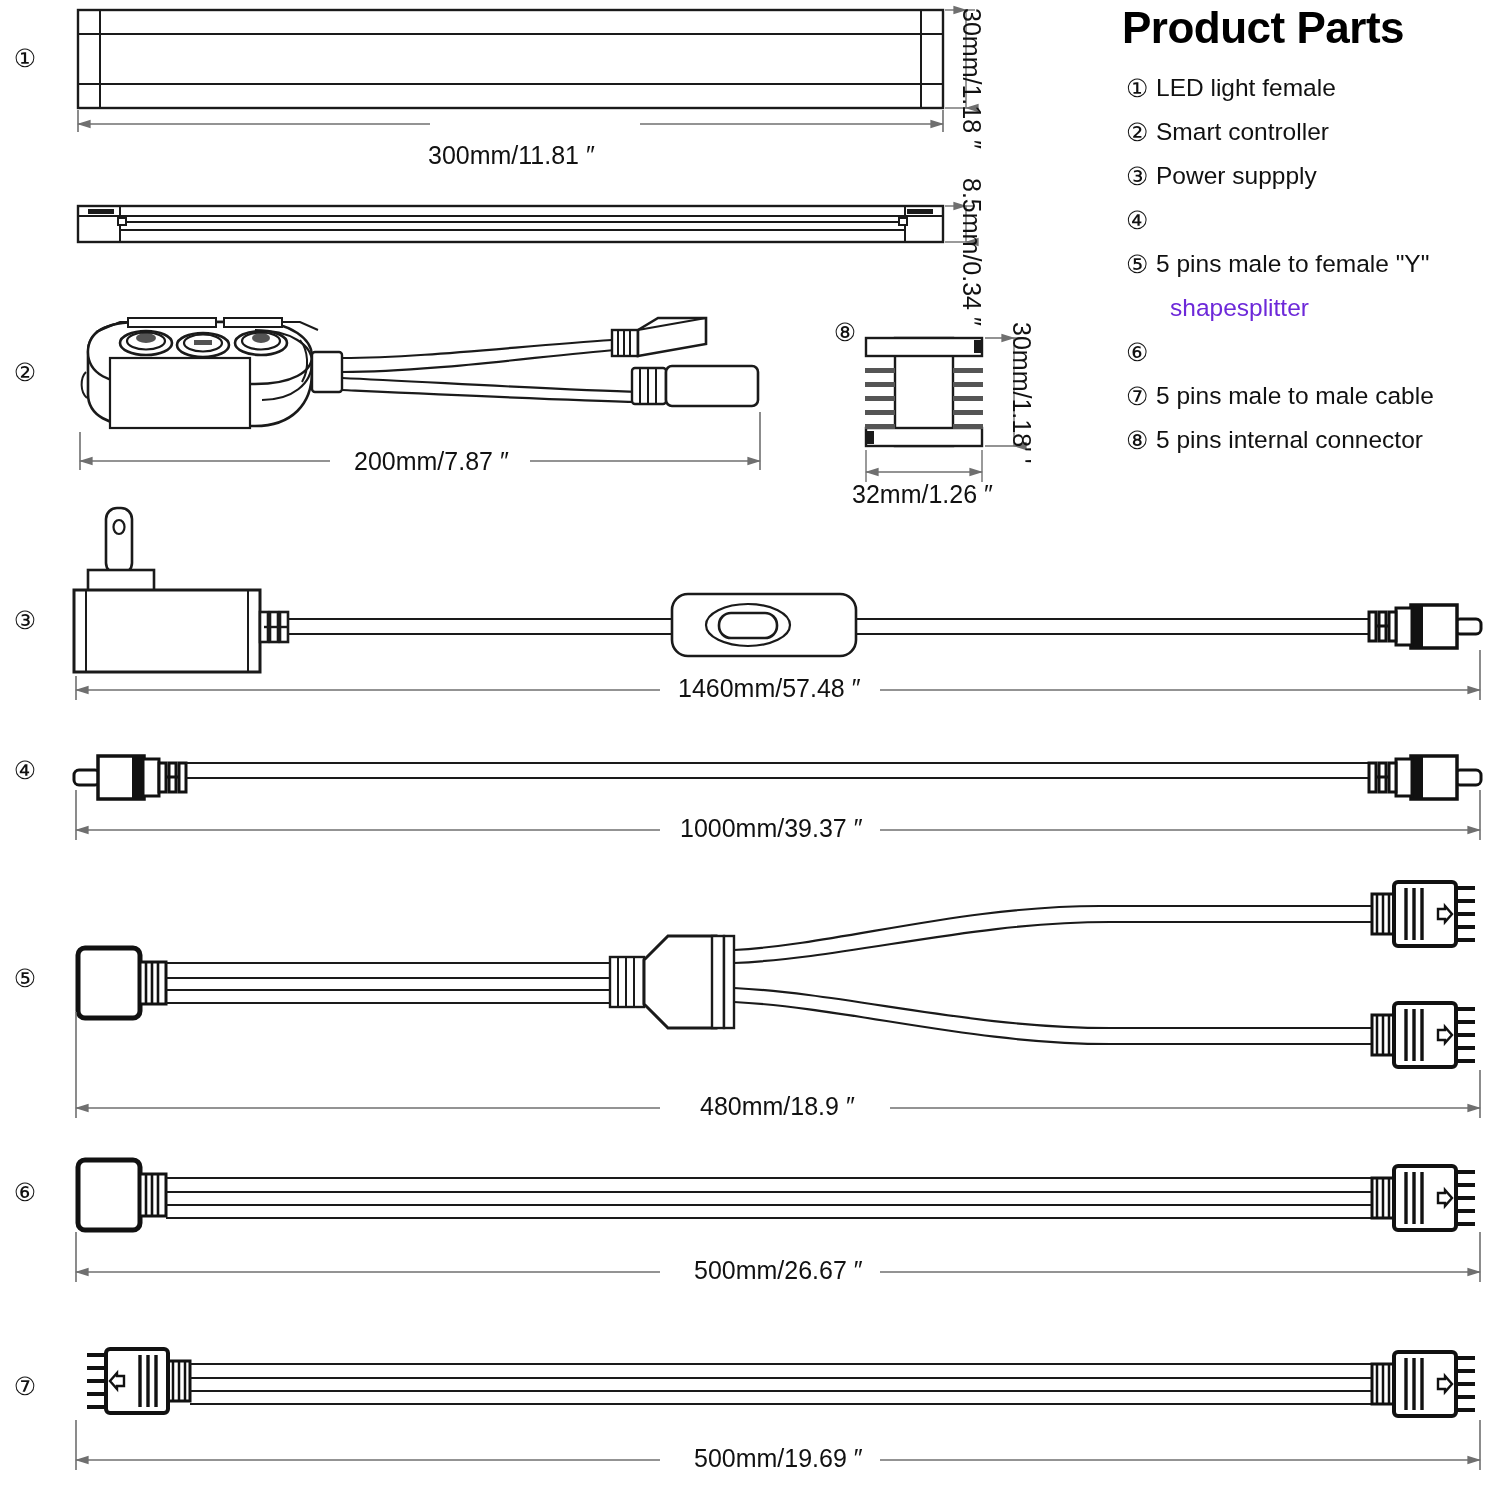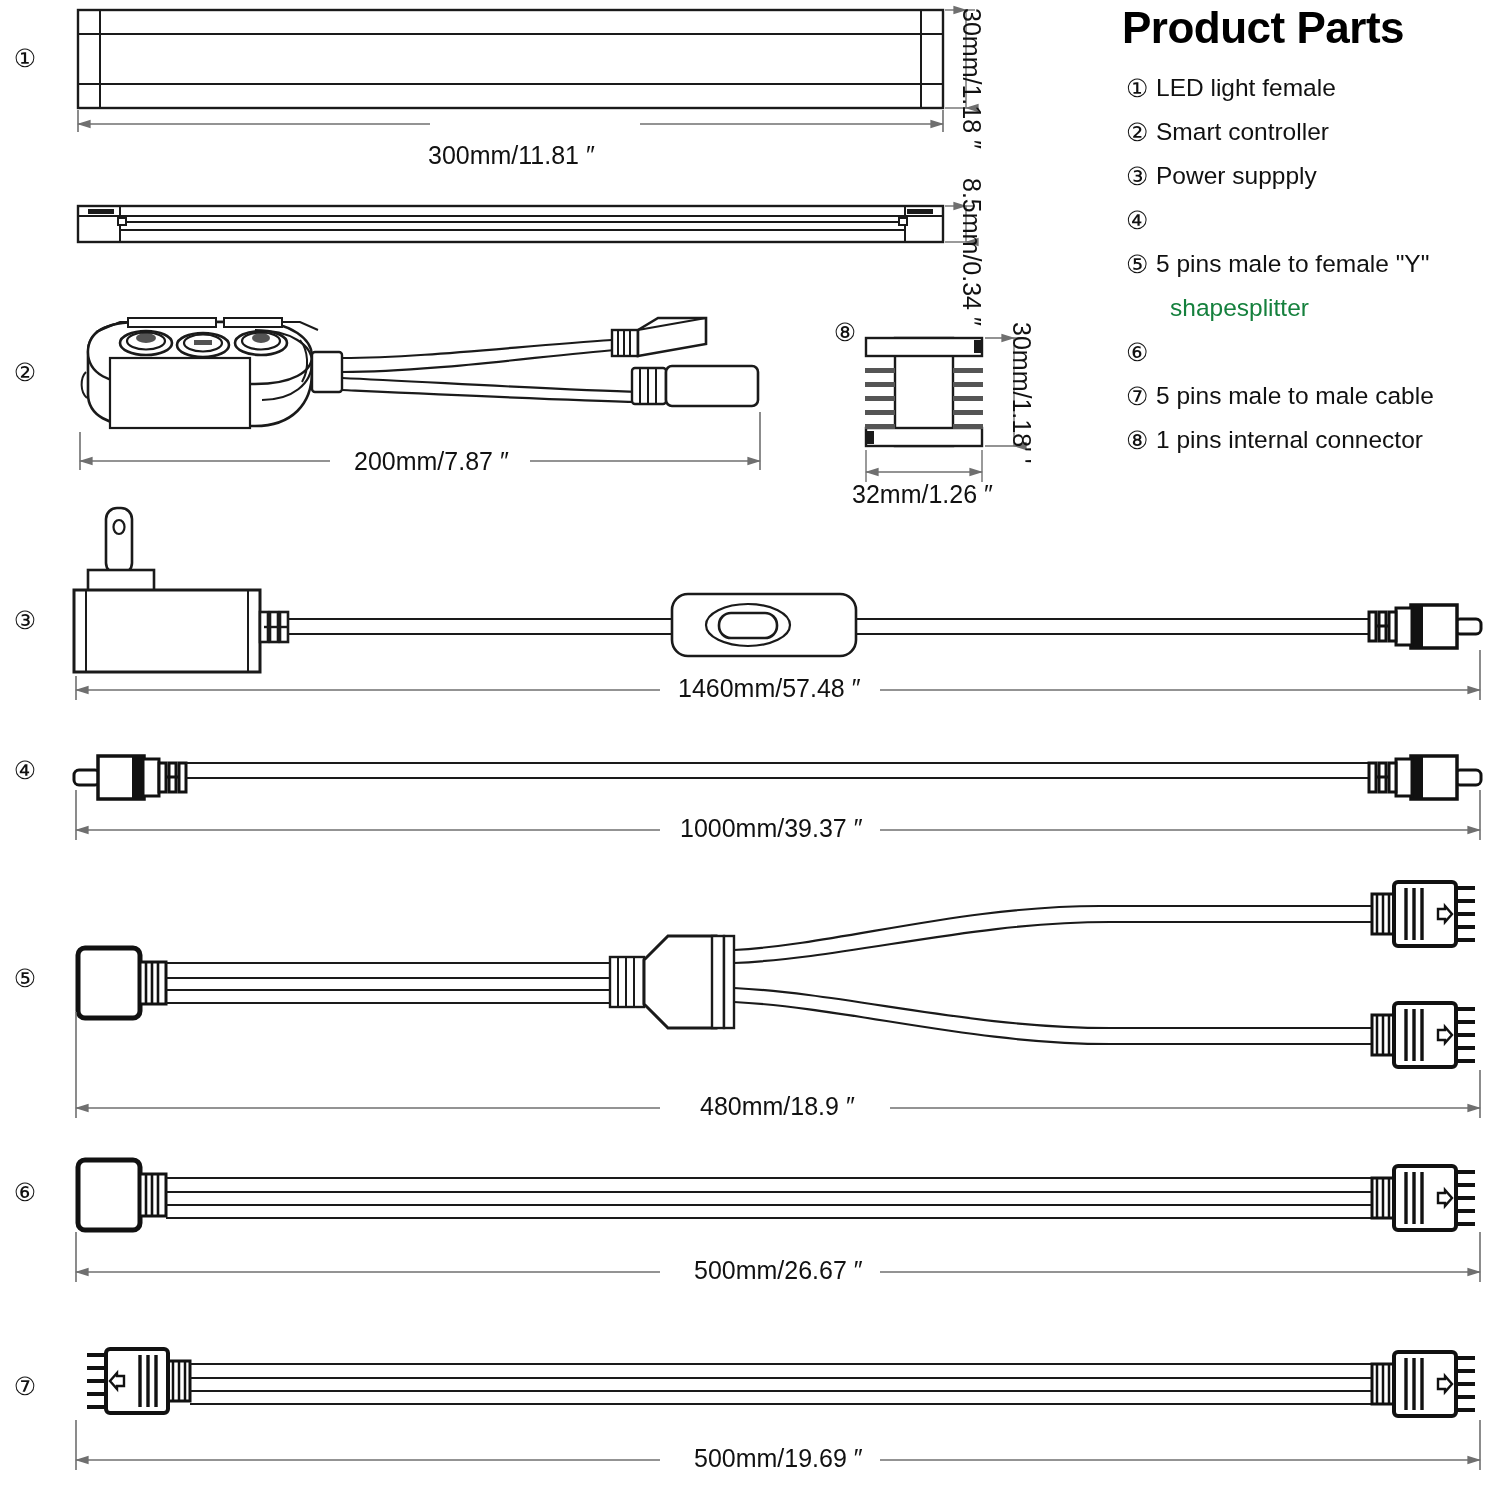--- a/index.html
+++ b/index.html
@@ -48,21 +48,21 @@
     text-align:left;
   }
   .legend-label{
     display:inline-block;
     line-height:44px;
   }
   .legend-cont{
     padding-left:58px;
     font-size:24.5px;
     line-height:44px;
-    color:#15803d;
+    color:#6d28d9;
   }
 
   
   .rownum{
     position:absolute;
     font-size:25px;
     line-height:25px;
     color:#111;
     width:34px;
     text-align:center;
@@ -456,18 +456,18 @@
       <li class="legend-cont">shapesplitter</li>
       <li class="legend-item">
         <span class="legend-num">⑥</span>
       </li>
       <li class="legend-item">
         <span class="legend-num">⑦</span>
         <span class="legend-label">5 pins male to male cable</span>
       </li>
       <li class="legend-item">
         <span class="legend-num">⑧</span>
-        <span class="legend-label">1 pins internal connector</span>
+        <span class="legend-label">5 pins internal connector</span>
       </li>
     </ul>
   </div>
 
 </div>
 
 </body></html>

